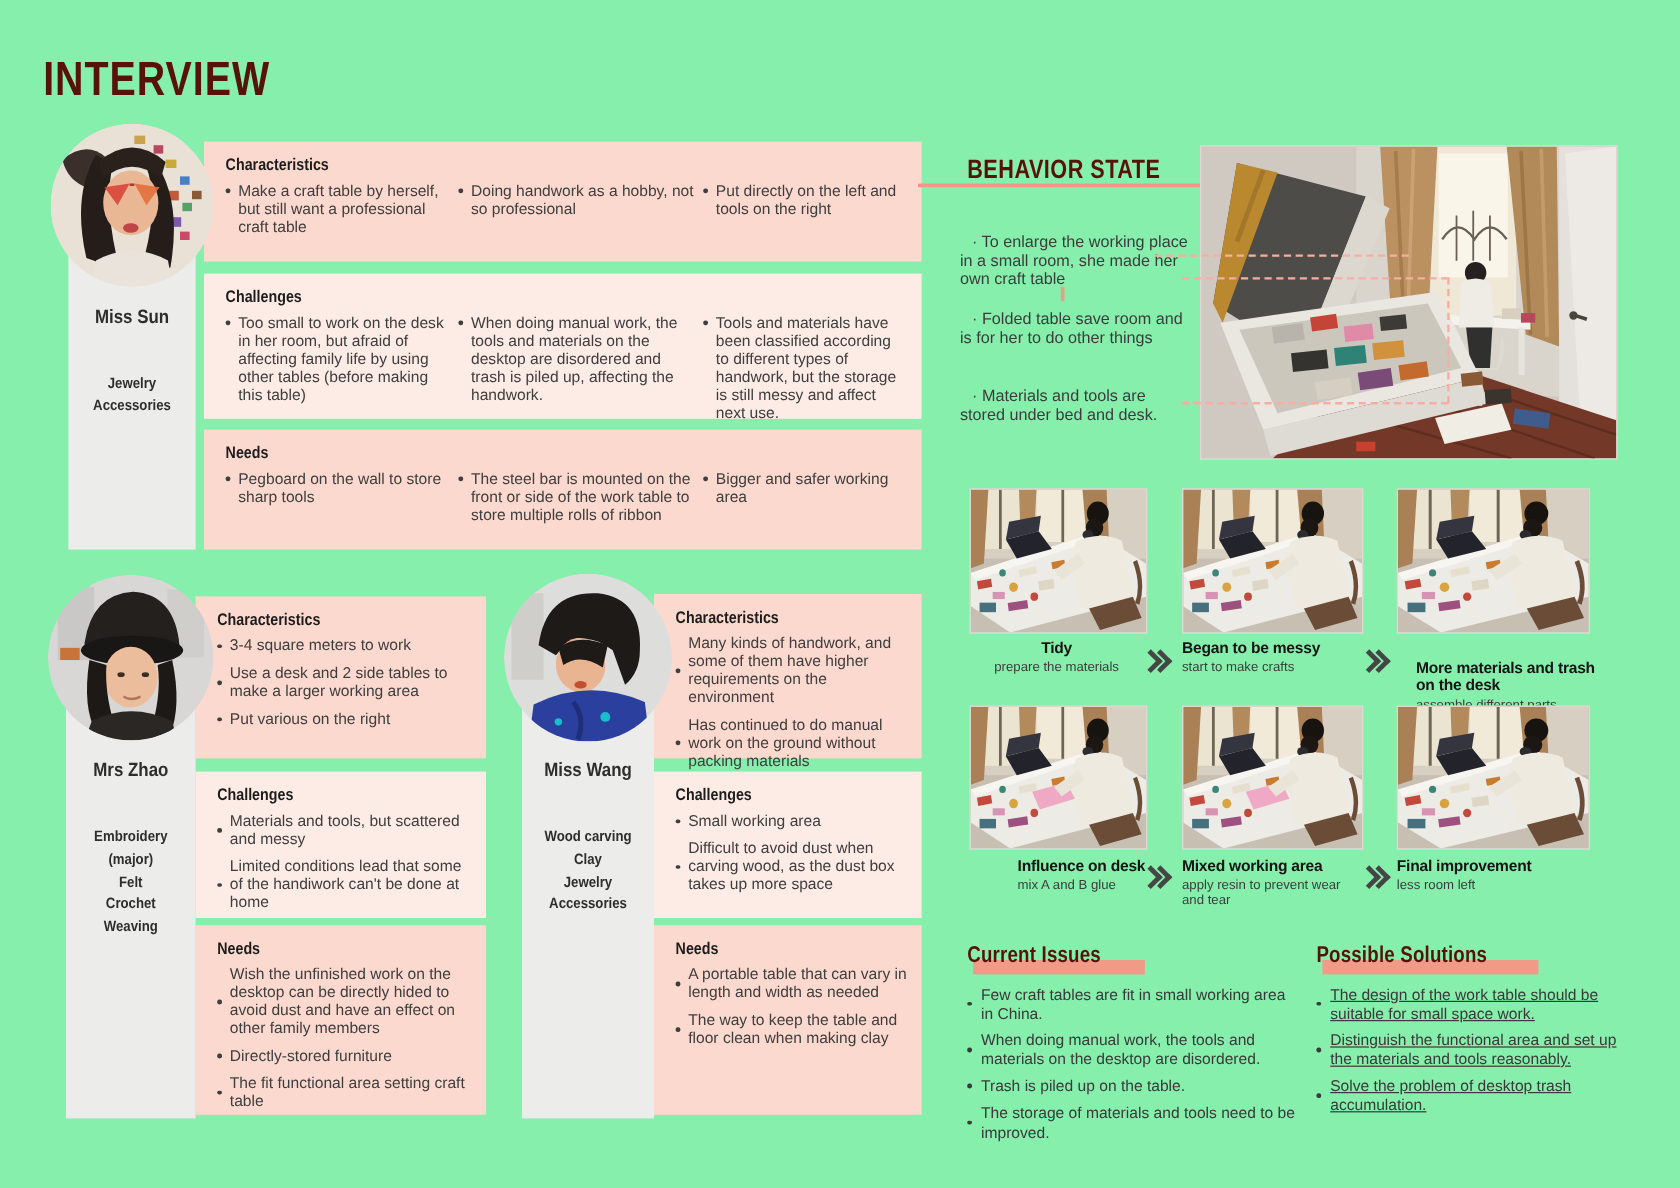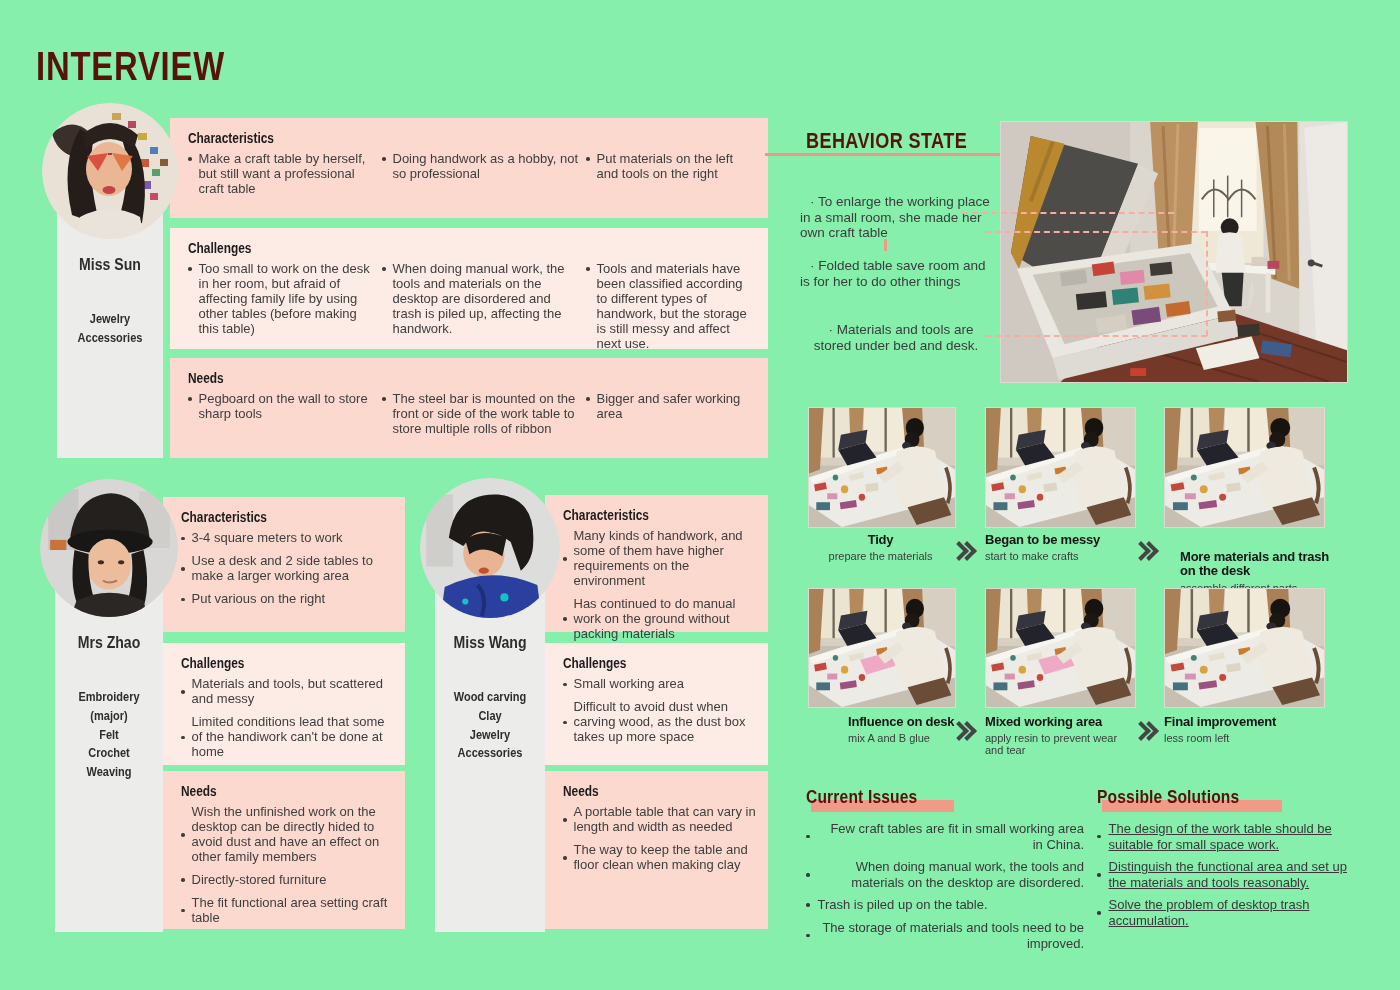--- a/index.html
+++ b/index.html
@@ -103,21 +103,21 @@
   <ul class="abs spec-list cdc" style="left:57px;top:310px;width:106px;">
       <li>Jewelry</li>
       <li>Accessories</li>
     </ul>
 
   <div class="abs pinkbox" style="left:170px;top:118px;width:598px;height:100px;">
     <span class="sec-h">Characteristics</span>
     <ul class="bullets b-top cols3">
         <li>Make a craft table by herself, but still want a professional craft table</li>
         <li>Doing handwork as a hobby, not so professional</li>
-        <li>Put materials on the left and tools on the right</li>
+        <li>Put directly on the left and tools on the right</li>
       </ul>
   </div>
   <div class="abs pinkbox light" style="left:170px;top:228px;width:598px;height:121px;">
     <span class="sec-h">Challenges</span>
     <ul class="bullets b-top cols3">
         <li>Too small to work on the desk in her room, but afraid of affecting family life by using other tables (before making this table)</li>
         <li>When doing manual work, the tools and materials on the desktop are disordered and trash is piled up, affecting the handwork.</li>
         <li>Tools and materials have been classified according to different types of handwork, but the storage is still messy and affect next use.</li>
       </ul>
   </div>
@@ -289,21 +289,21 @@
       <path d="M196 228 L252 216 L260 238 L204 250 Z" fill="#f0ede5"></path>
       <rect x="262" y="222" width="30" height="13" fill="#3f5d8c" transform="rotate(8 277 228)"></rect>
       <rect x="238" y="204" width="22" height="12" fill="#3a342e" transform="rotate(-4 249 210)"></rect>
       <rect x="218" y="190" width="18" height="11" fill="#8a5a36" transform="rotate(-6 227 195)"></rect>
       <rect x="130" y="248" width="16" height="8" fill="#c8402e"></rect>
     </svg>
   </div>
 
   <div class="abs bnote" style="left:800px;top:194px;width:192px;">· To enlarge the working place in a small room, she made her own craft table</div>
   <div class="abs bnote" style="left:800px;top:258px;width:192px;">· Folded table save room and is for her to do other things</div>
-  <div class="abs bnote" style="left:800px;top:322px;width:192px;text-align:center;">· Materials and tools are stored under bed and desk.</div>
+  <div class="abs bnote" style="left:800px;top:322px;width:192px;">· Materials and tools are stored under bed and desk.</div>
 
   <div class="abs tick" style="left:884px;top:239px;width:3px;height:12px;"></div>
   <div class="abs dash-h" style="left:962px;top:212px;width:212px;"></div>
   <div class="abs dash-h" style="left:985px;top:231px;width:222px;"></div>
   <div class="abs dash-v" style="left:1206px;top:231px;height:105px;"></div>
   <div class="abs dash-h" style="left:985px;top:335px;width:222px;"></div>
 
   <div class="abs photo photo-thumb" style="left:808px;top:407px;width:148px;height:121px;">
   <svg viewBox="0 0 160 120" preserveAspectRatio="none">
     <rect width="160" height="120" fill="#c7bfb2"></rect>
@@ -556,21 +556,21 @@
   <div class="abs chev-wrap" style="left:1134px;top:724px;">
       <span class="chev"></span>
       <span class="chev"></span>
     </div>
 
   <div class="abs" style="left:806px;top:786px;width:292px;">
     <div style="position:relative;">
       <div class="accent-bar" style="position:absolute;left:5px;top:14px;width:143px;height:12px;"></div>
       <span class="cdx maroon blk-title">Current Issues</span>
     </div>
-    <ul class="ilist" style="margin-top:13px;width:278px;text-align:right;">
+    <ul class="ilist" style="margin-top:13px;width:278px;">
         <li>Few craft tables are fit in small working area in China.</li>
         <li>When doing manual work, the tools and materials on the desktop are disordered.</li>
         <li>Trash is piled up on the table.</li>
         <li>The storage of materials and tools need to be improved.</li>
       </ul>
   </div>
 
   <div class="abs" style="left:1097px;top:786px;width:262px;">
     <div style="position:relative;">
       <div class="accent-bar" style="position:absolute;left:5px;top:14px;width:180px;height:12px;"></div>

